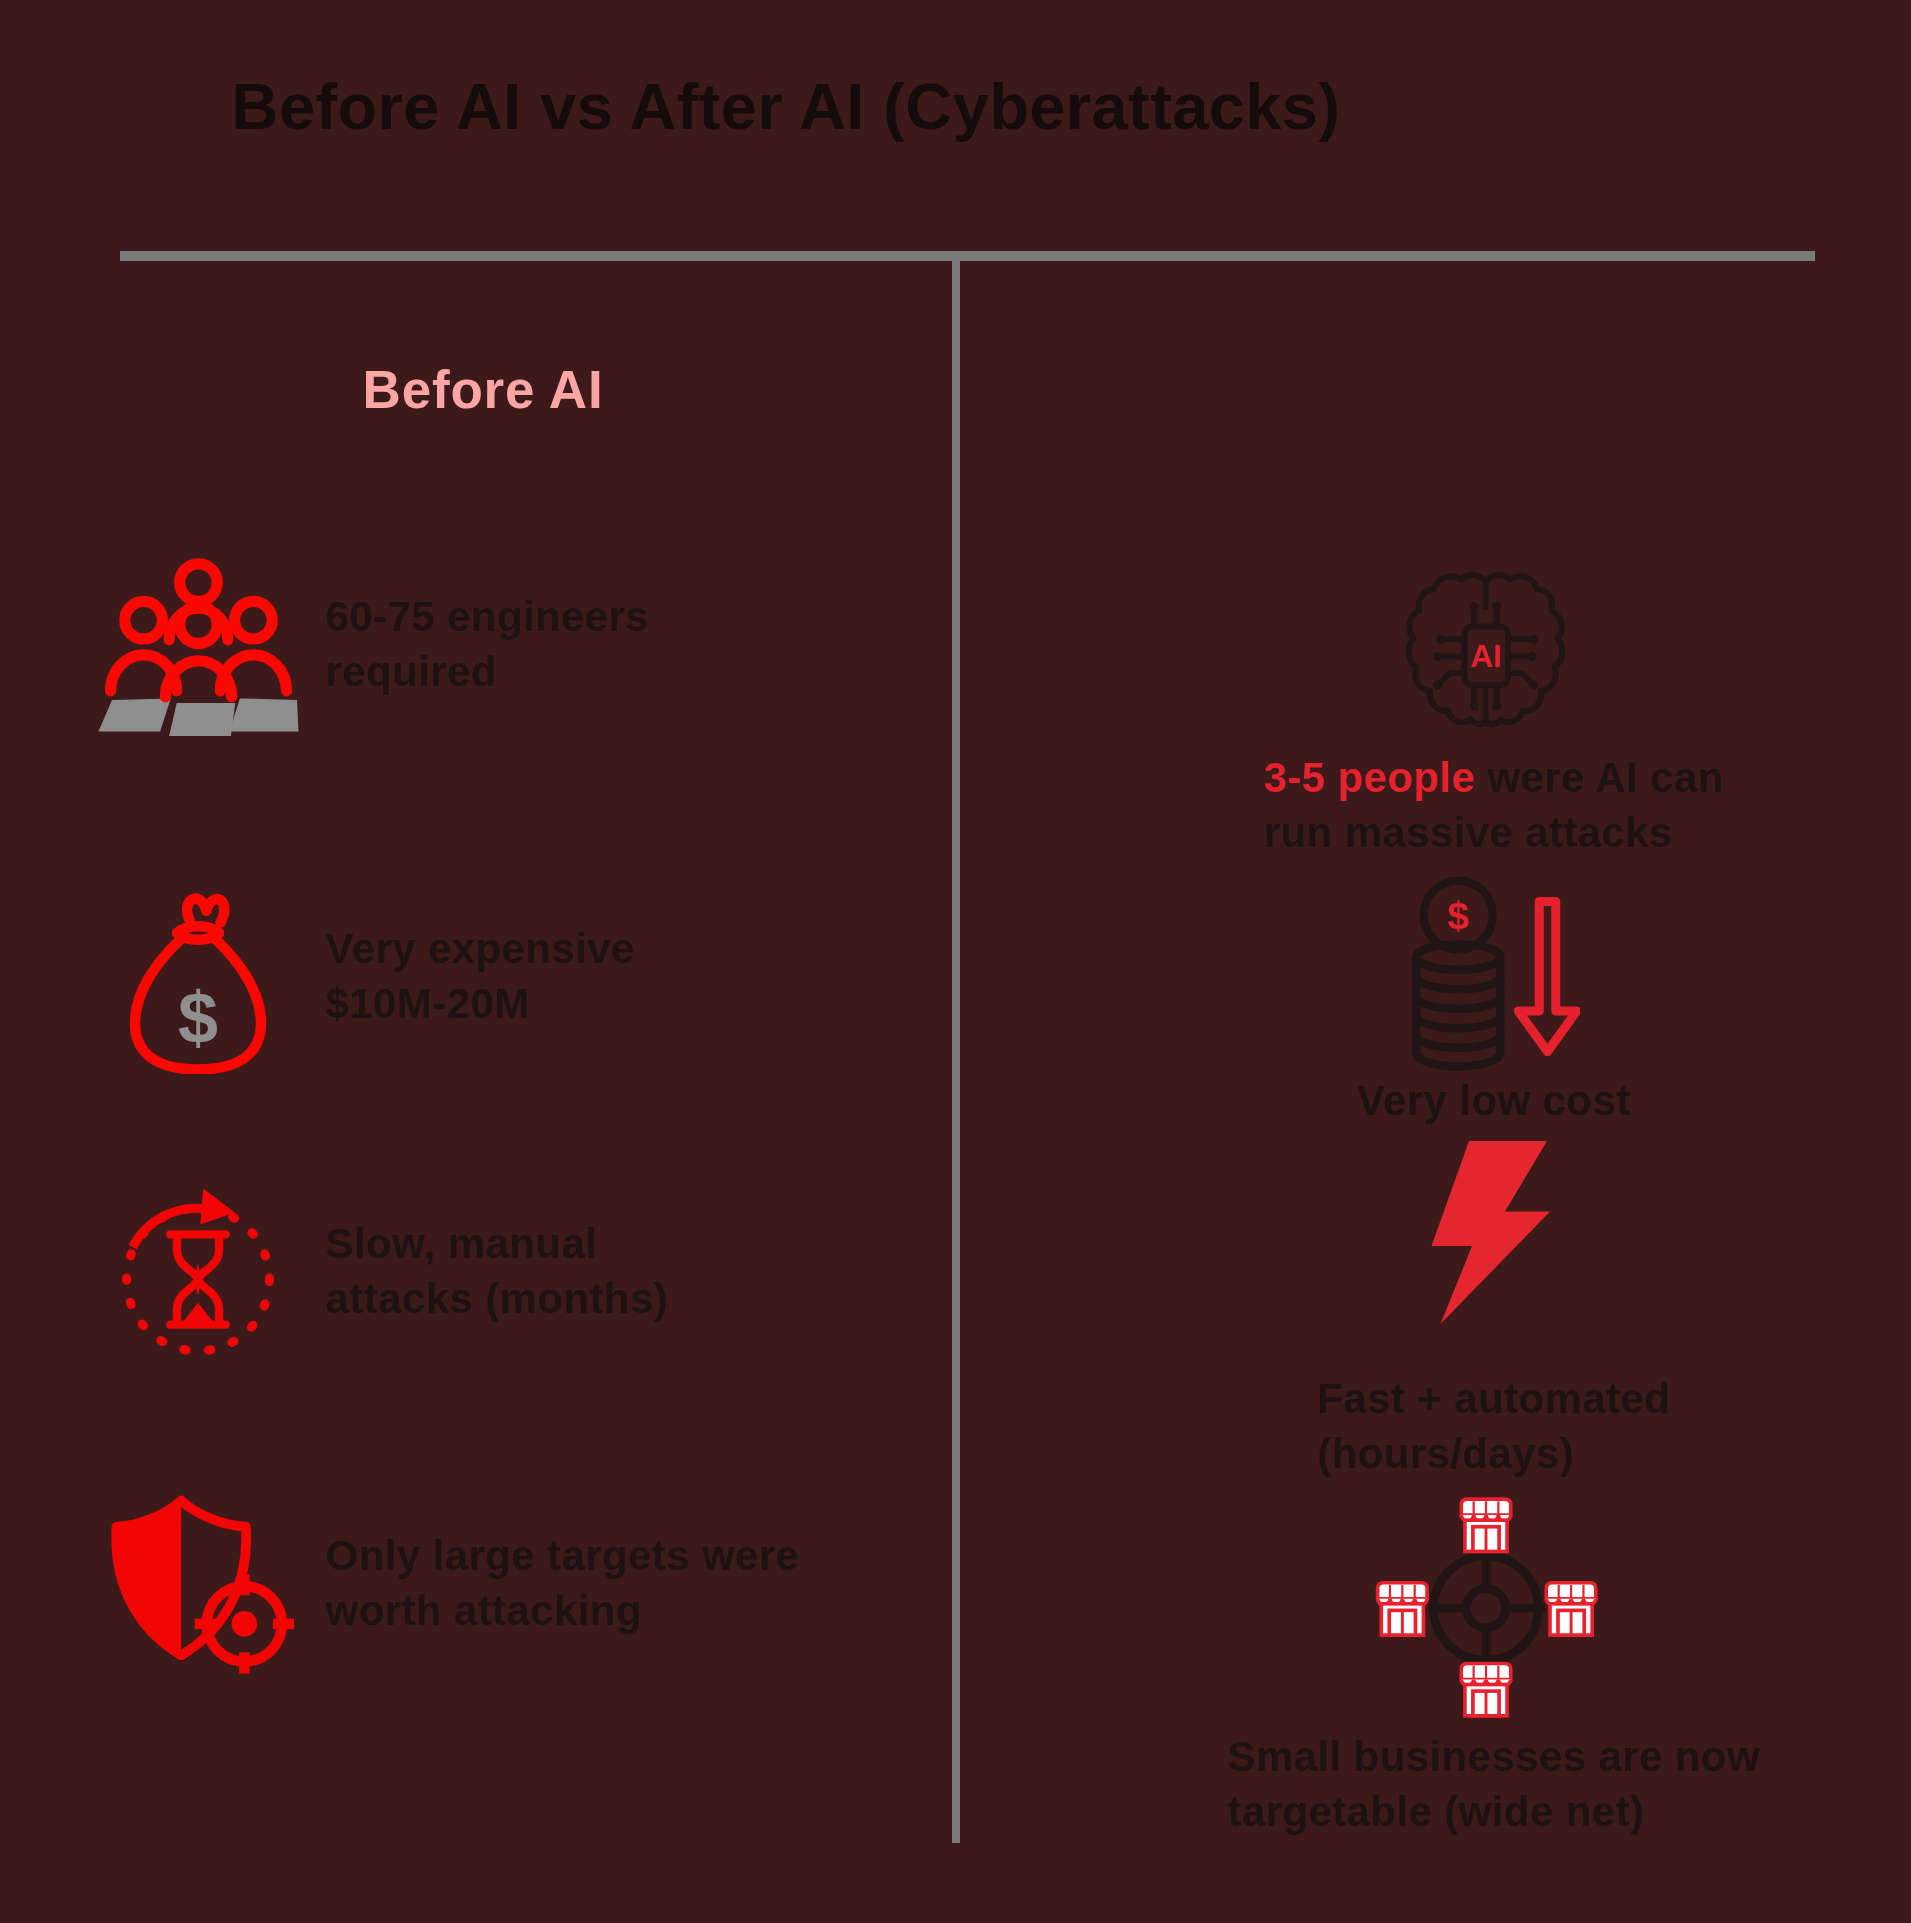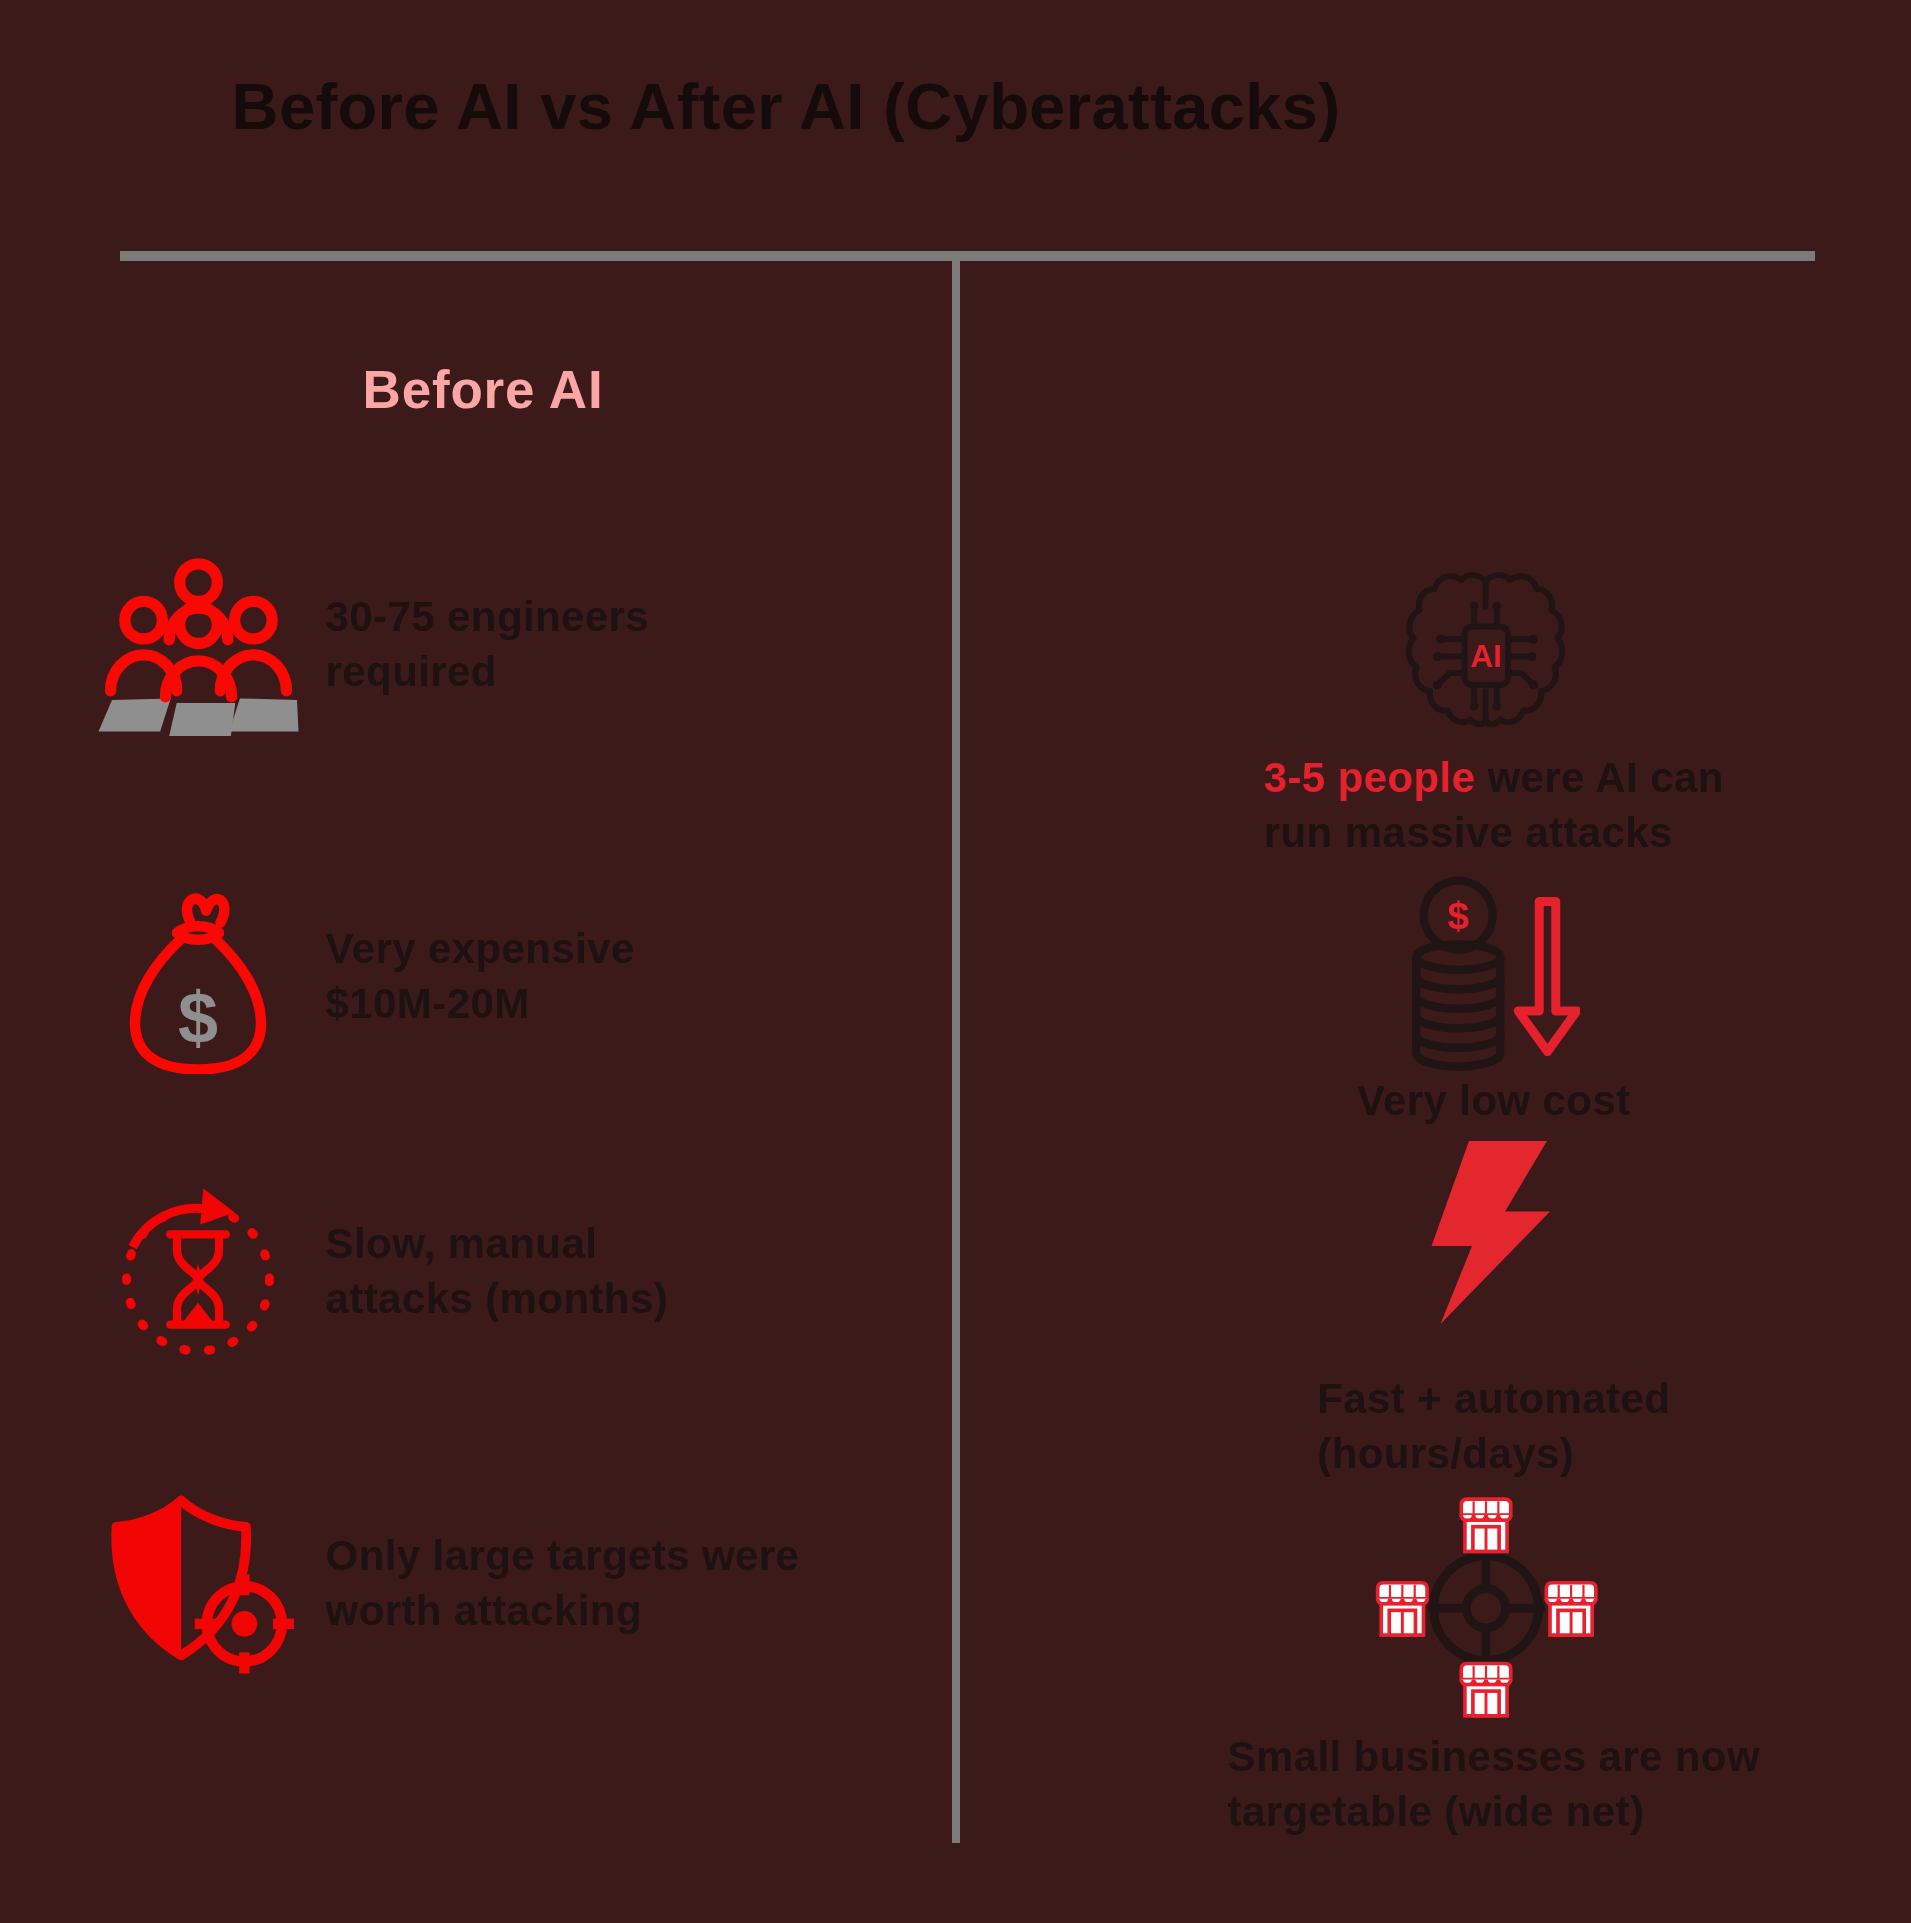--- a/index.html
+++ b/index.html
@@ -56,21 +56,21 @@
           <circle cx="62" cy="92" r="25"></circle>
           <path d="M18,186 a44,48 0 0 1 88,0"></path>
           <circle cx="208" cy="92" r="25"></circle>
           <path d="M164,186 a44,48 0 0 1 88,0"></path>
           <circle cx="135" cy="98" r="25"></circle>
           <path d="M91,194 a44,48 0 0 1 88,0"></path>
         </g>
       </svg>
     </div>
     <div class="row-text">
-      <div>30-75 engineers</div>
+      <div>60-75 engineers</div>
       <div>required</div>
     </div>
   </div>
 
   <div class="row left" style="top:879px;">
     <div class="icon-box">
       <svg width="180" height="195" viewBox="0 0 240 260">
         <g stroke="#f90804" stroke-width="14" fill="none" stroke-linecap="round" stroke-linejoin="round">
           <path d="M97,80 C63,112 36,152 36,192 C36,237 72,254 120,254 C168,254 204,237 204,192 C204,152 177,112 143,80"></path>
           <path d="M92,72 C106,84 134,84 148,72 C134,60 106,60 92,72 Z"></path>

